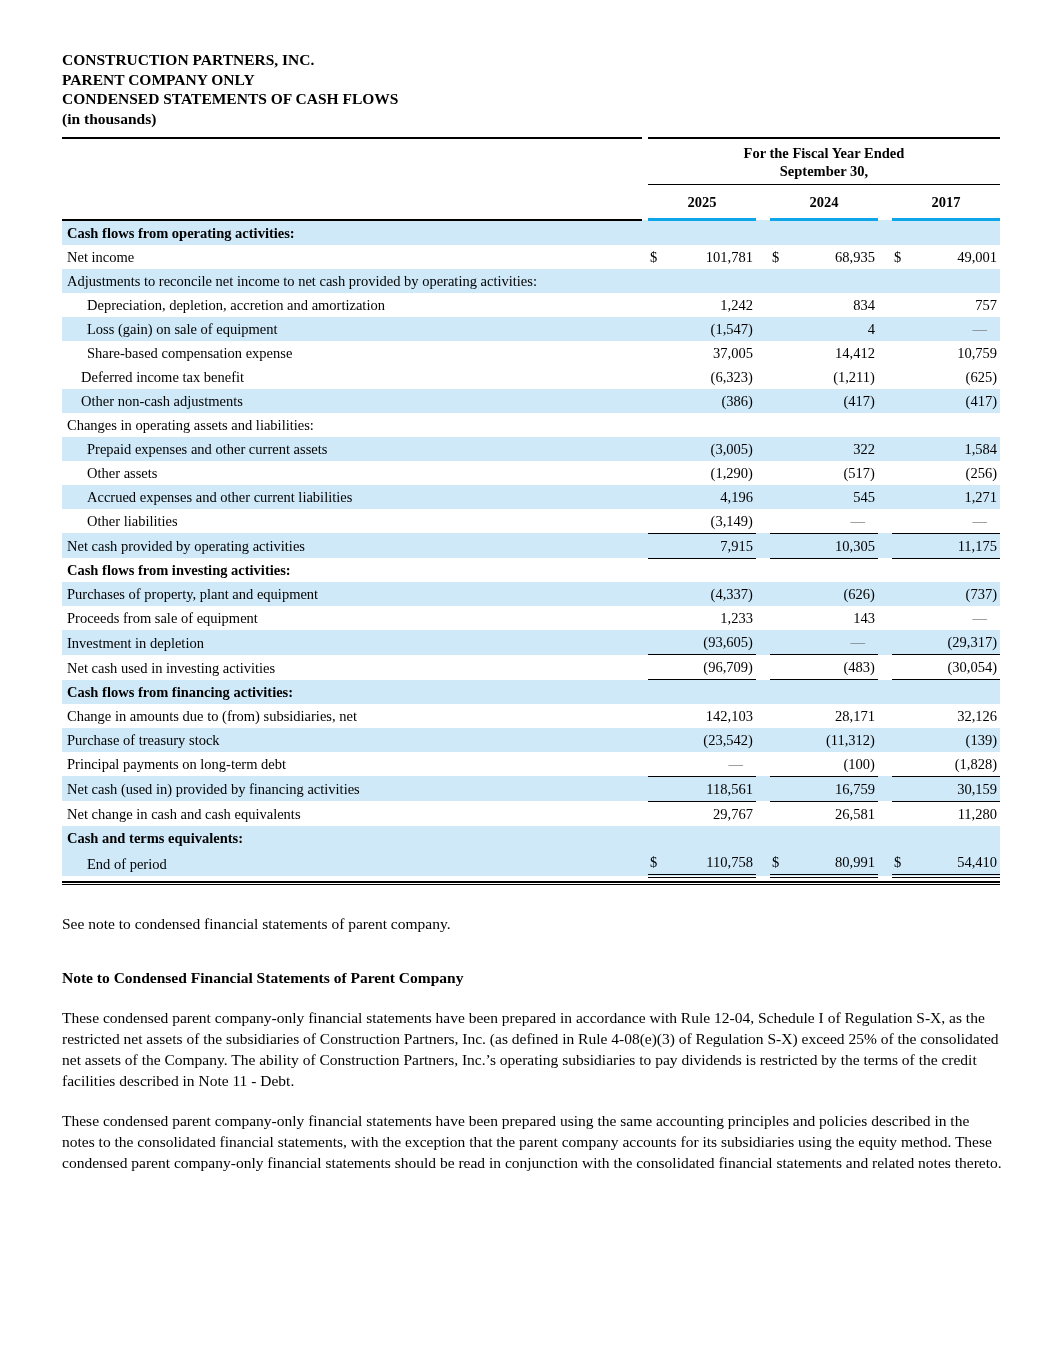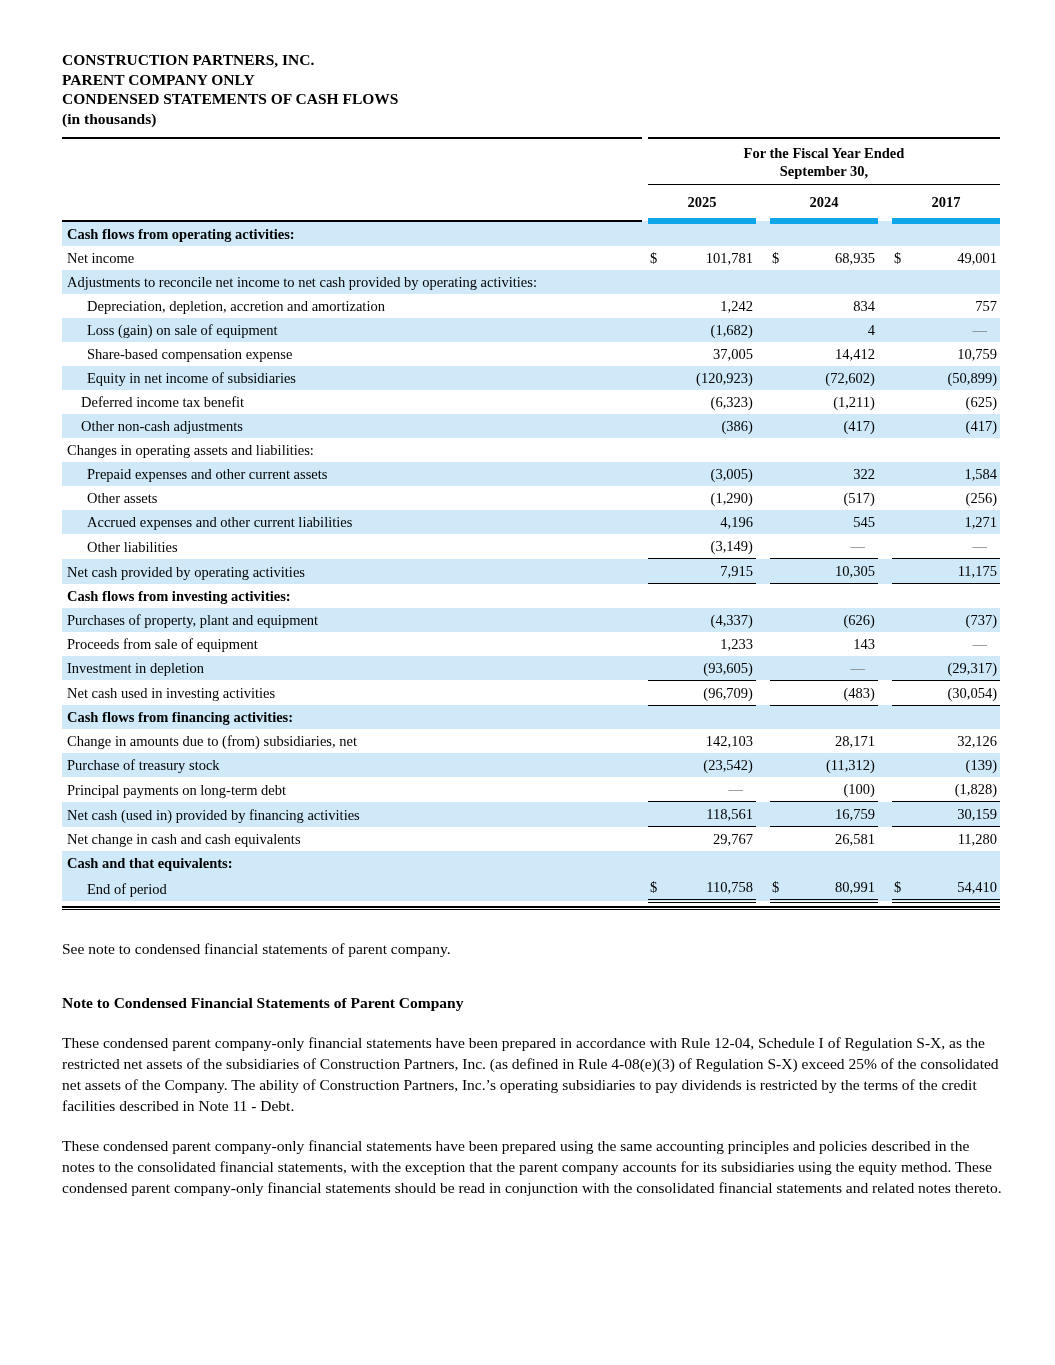--- a/index.html
+++ b/index.html
@@ -25,21 +25,21 @@
   col.c-cur { width:20px; }
   col.c-val { width:88px; }
   col.c-gap { width:14px; }
 
   
   .h-lbl   { border-top:2px solid #000; }
   .h-group { border-top:2px solid #000; border-bottom:1.5px solid #000;
              text-align:center; font-weight:bold; padding:5px 0 4px; }
   .h-group div { line-height:18px; }
   .h-lbl2  { border-bottom:2px solid #000; }
-  .h-year  { border-bottom:6px solid #0ea5e9; text-align:center; font-weight:bold; padding:8px 0 7px; }
+  .h-year  { border-bottom:3px solid #0ea5e9; text-align:center; font-weight:bold; padding:8px 0 7px; }
 
   
   .lbl  { padding-left:5px; }
   .ind1 { padding-left:19px; }
   .ind2 { padding-left:25px; }
   .bold { font-weight:bold; }
   tr.shaded td { background:var(--hl,#cfe9f8); }
   .cur { text-align:left; padding-left:2px; }
   .val { text-align:right; padding-right:3px; }
   .val.dash { color:var(--dash,#808080); padding-right:13px; }
@@ -145,52 +145,40 @@
           <td class="cur"></td>
           <td class="val">834</td>
           <td class="gap"></td>
           <td class="cur"></td>
           <td class="val">757</td>
         </tr>
         <tr class="shaded">
           <td class="lbl ind2">Loss (gain) on sale of equipment</td>
           <td class="gap"></td>
           <td class="cur"></td>
-          <td class="val">(1,682)</td>
+          <td class="val">(1,547)</td>
           <td class="gap"></td>
           <td class="cur"></td>
           <td class="val">4</td>
           <td class="gap"></td>
           <td class="cur"></td>
           <td class="val dash">—</td>
         </tr>
         <tr>
           <td class="lbl ind2">Share-based compensation expense</td>
           <td class="gap"></td>
           <td class="cur"></td>
           <td class="val">37,005</td>
           <td class="gap"></td>
           <td class="cur"></td>
           <td class="val">14,412</td>
           <td class="gap"></td>
           <td class="cur"></td>
           <td class="val">10,759</td>
         </tr>
-        <tr class="shaded">
-          <td class="lbl ind2">Equity in net income of subsidiaries</td>
-          <td class="gap"></td>
-          <td class="cur"></td>
-          <td class="val">(120,923)</td>
-          <td class="gap"></td>
-          <td class="cur"></td>
-          <td class="val">(72,602)</td>
-          <td class="gap"></td>
-          <td class="cur"></td>
-          <td class="val">(50,899)</td>
-        </tr>
         <tr>
           <td class="lbl ind1">Deferred income tax benefit</td>
           <td class="gap"></td>
           <td class="cur"></td>
           <td class="val">(6,323)</td>
           <td class="gap"></td>
           <td class="cur"></td>
           <td class="val">(1,211)</td>
           <td class="gap"></td>
           <td class="cur"></td>
@@ -406,21 +394,21 @@
           <td class="cur"></td>
           <td class="val">29,767</td>
           <td class="gap"></td>
           <td class="cur"></td>
           <td class="val">26,581</td>
           <td class="gap"></td>
           <td class="cur"></td>
           <td class="val">11,280</td>
         </tr>
         <tr class="shaded">
-          <td class="lbl bold">Cash and that equivalents:</td>
+          <td class="lbl bold">Cash and terms equivalents:</td>
           <td class="gap"></td>
           <td class="cur"></td>
           <td class="val"></td>
           <td class="gap"></td>
           <td class="cur"></td>
           <td class="val"></td>
           <td class="gap"></td>
           <td class="cur"></td>
           <td class="val"></td>
         </tr>

